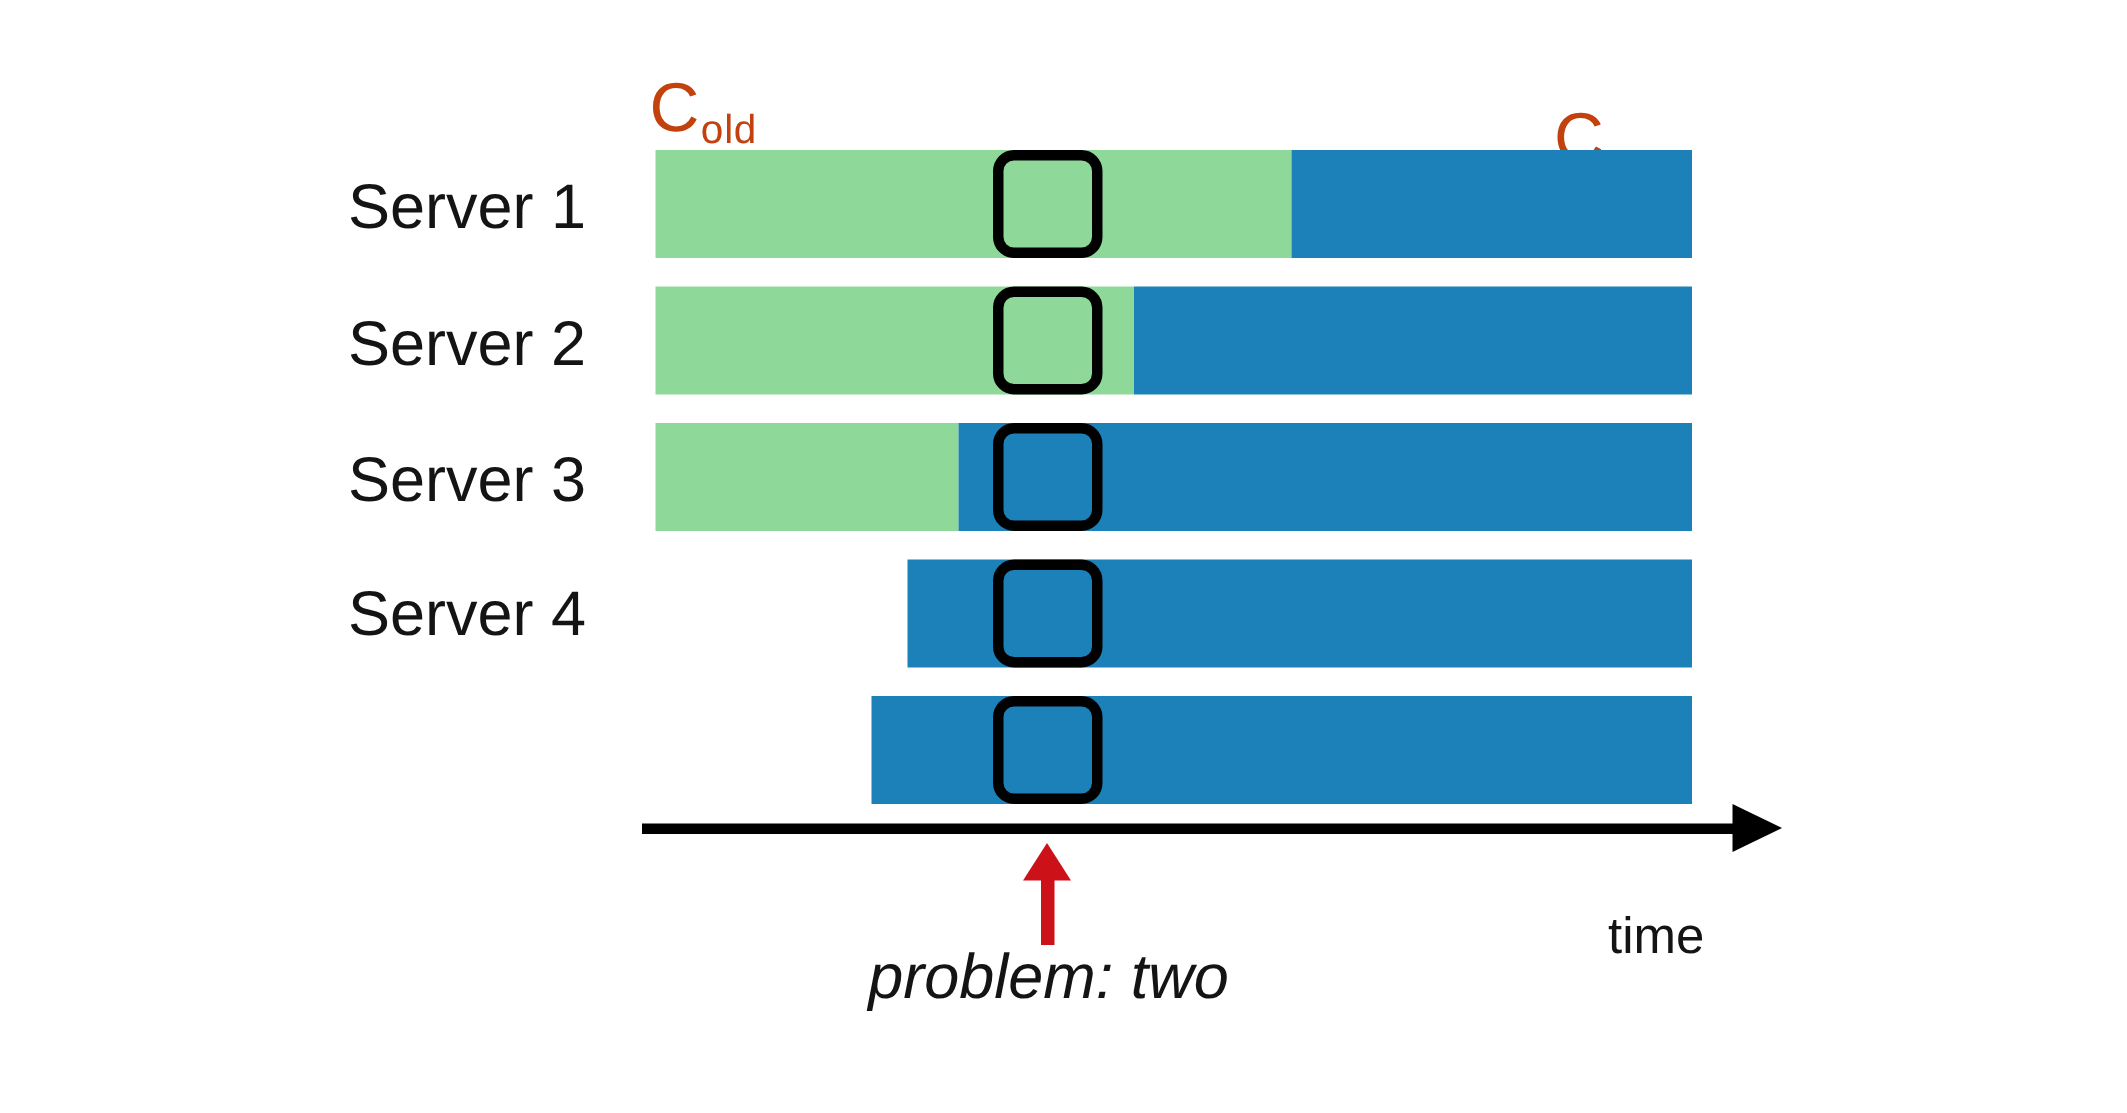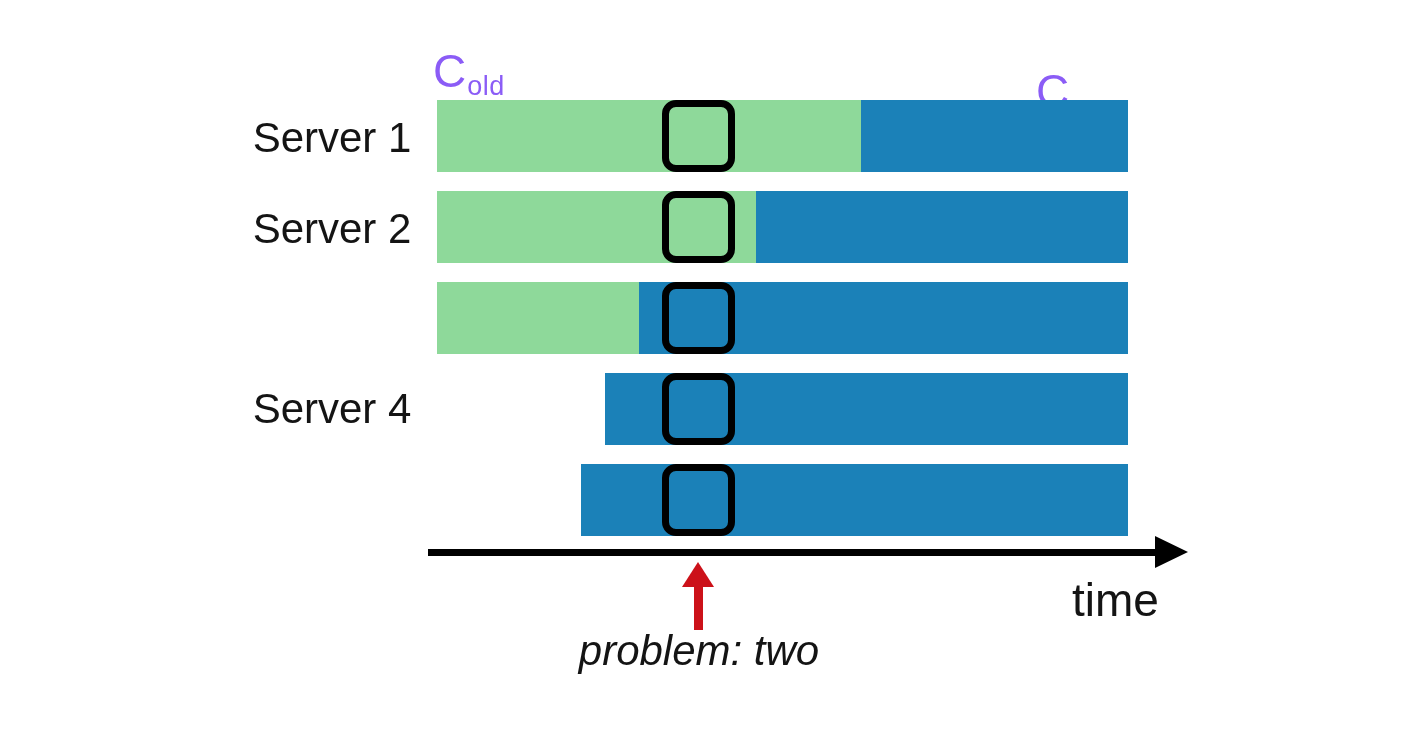--- a/index.html
+++ b/index.html
@@ -16,21 +16,21 @@
     width: 1418px;
     height: 742px;
     background: #ffffff;
     overflow: hidden;
   }
 
   
   .cfg-label {
     position: absolute;
     font-size: 46px;
-    color: #8b5cf6;
+    color: #c2410c;
     letter-spacing: 0px;
     white-space: nowrap;
     line-height: 1;
   }
   .cfg-label .sub {
     font-size: 27px;
     vertical-align: baseline;
     position: relative;
     top: 8px;
     left: 1px;
@@ -39,21 +39,21 @@
   #cfg-old { left: 433px; top: 48px; }
   #cfg-new { left: 1036px; top: 48px; margin-top: 20px; }
 
   
   .row-label {
     position: absolute;
     font-size: 42px;
     color: #141414;
     white-space: nowrap;
     line-height: 1;
-    text-align: center;
+    text-align: left;
     width: 200px;
     left: 232px;
   }
 
   .bar-track {
     position: absolute;
     height: 72px;
   }
   .seg {
     position: absolute;
@@ -87,22 +87,22 @@
     top: 536px;
     width: 0;
     height: 0;
     border-top: 16px solid transparent;
     border-bottom: 16px solid transparent;
     border-left: 33px solid #000000;
   }
   #time-label {
     position: absolute;
     left: 1072px;
-    top: 577px;
-    font-size: 46px;
+    top: 607px;
+    font-size: 34px;
     color: #141414;
     line-height: 1;
     white-space: nowrap;
   }
 
   
   #callout-arrow-shaft {
     position: absolute;
     left: 694px;
     top: 580px;
@@ -139,20 +139,21 @@
 <body>
 
 <div id="stage" style="background: rgb(255, 255, 255);">
 
   <div class="cfg-label" id="cfg-old"><span>C</span><span class="sub">old</span></div>
 
   <div class="cfg-label" id="cfg-new"><span>C</span><span class="sub">new</span></div>
 
   <div class="row-label" style="top:117px">Server 1</div>
   <div class="row-label" style="top:208px">Server 2</div>
+  <div class="row-label" style="top:299px">Server 3</div>
   <div class="row-label" style="top:388px">Server 4</div>
 
   <div class="bar-track" id="track-1" style="left: 437px; top: 100px; width: 691px; height: 72px;">
     <div class="seg old" id="seg-old-1" style="left: 0px; width: 424px; background: rgb(142, 217, 154);"></div>
     <div class="seg new" id="seg-new-1" style="left: 424px; width: 267px; background: rgb(27, 129, 184);"></div>
   </div>
   <div class="bar-track" id="track-2" style="left: 437px; top: 191px; width: 691px; height: 72px;">
     <div class="seg old" id="seg-old-2" style="left: 0px; width: 319px; background: rgb(142, 217, 154);"></div>
     <div class="seg new" id="seg-new-2" style="left: 319px; width: 372px; background: rgb(27, 129, 184);"></div>
   </div>

